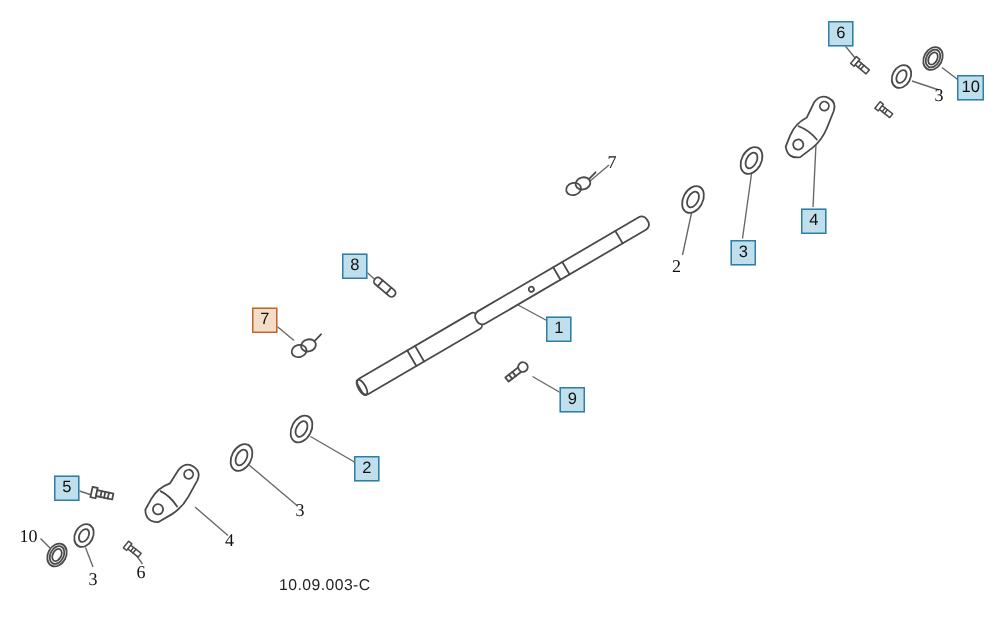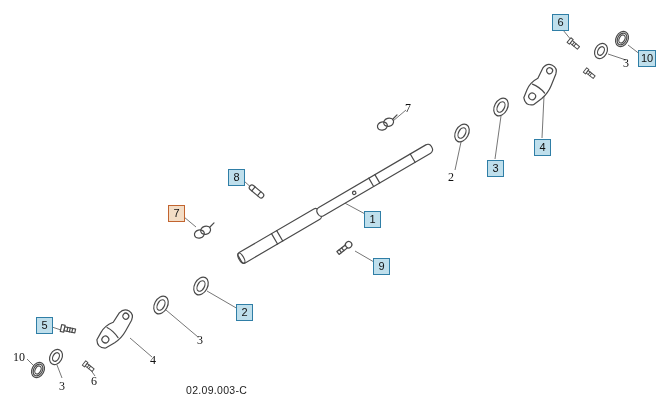--- a/index.html
+++ b/index.html
@@ -181,14 +181,14 @@
   <div class="callout boxed orange" style="left:168px;top:205px">7</div>
   <div class="callout boxed blue" style="left:373px;top:258px">9</div>
   <div class="callout boxed blue" style="left:236px;top:304px">2</div>
   <div class="callout plain" style="left:197px;top:333px">3</div>
   <div class="callout plain" style="left:150px;top:353px">4</div>
   <div class="callout boxed blue" style="left:36px;top:317px">5</div>
   <div class="callout plain" style="left:13px;top:350px">10</div>
   <div class="callout plain" style="left:59px;top:379px">3</div>
   <div class="callout plain" style="left:91px;top:374px">6</div>
 
-  <div class="diagram-code">02.09.003-C</div>
+  <div class="diagram-code">10.09.003-C</div>
 </div>
 
 </body></html>

